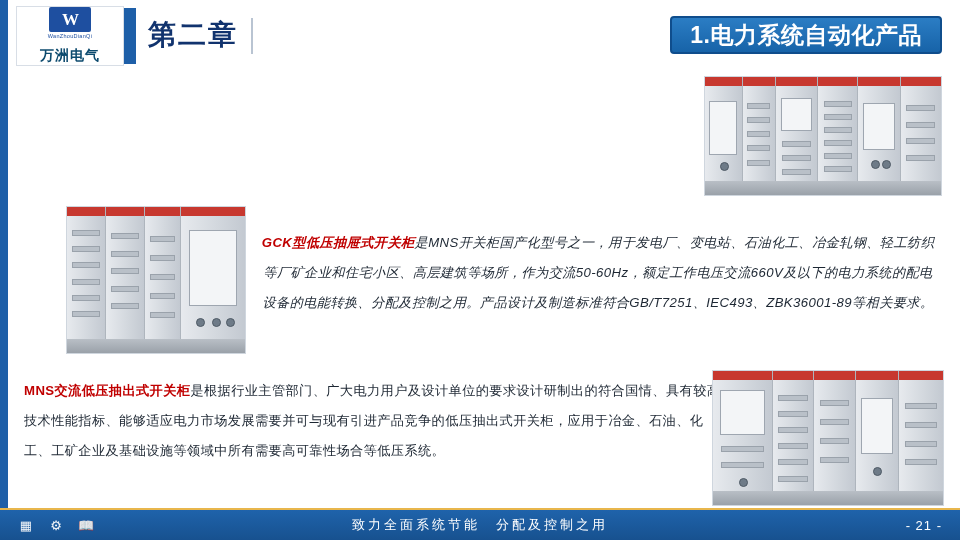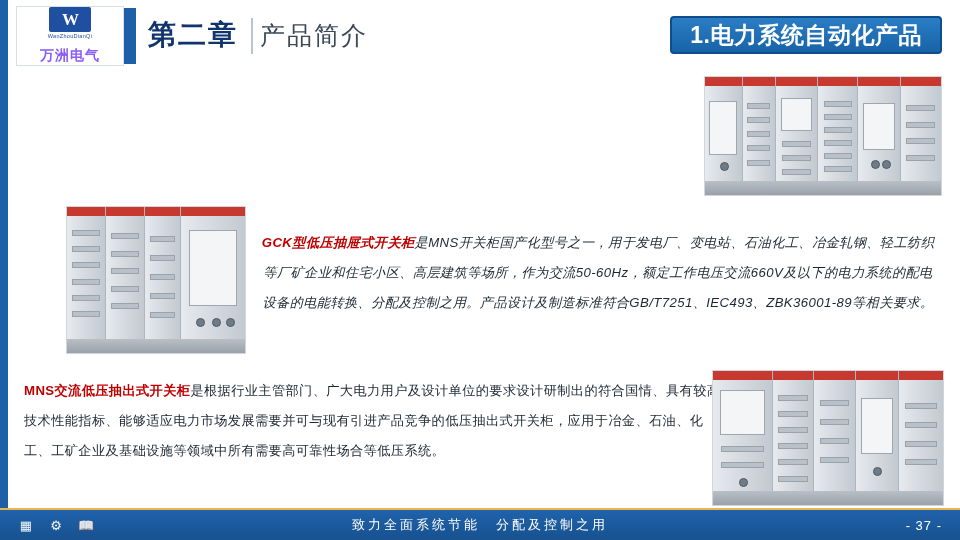--- a/index.html
+++ b/index.html
@@ -43,21 +43,21 @@
   .logo-badge .w {
     color: #ffffff; font-size: 17px; font-weight: bold;
     font-family: "Liberation Serif", serif;
     letter-spacing: -1px;
   }
   .logo-sub {
     font-size: 5.5px; color: #1e4fa0; margin-top: 1px;
     letter-spacing: 0.3px;
   }
   .logo-name {
-    font-size: 14px; color: #8b5cf6; font-weight: bold;
+    font-size: 14px; color: #0c4a6e; font-weight: bold;
     margin-top: 8px; letter-spacing: 1px;
     font-family: "Liberation Serif", serif;
   }
   .chapter-band {
     position: absolute; left: 116px; top: 8px;
     width: 12px; height: 56px;
     background: #1e5fa8;
   }
   .chapter-title {
     position: absolute; left: 140px; top: 16px;
@@ -192,21 +192,20 @@
       <div class="logo-badge">
         <span class="w">W</span>
       </div>
       <div class="logo-sub">WanZhouDianQi</div>
       <div class="logo-name">万洲电气</div>
     </div>
 
     <div class="chapter-band"></div>
     <div class="chapter-title">第二章</div>
     <div class="chapter-divider"></div>
-    <div class="chapter-sub">产品简介</div>
 
     <div class="topic-pill">
       <span>1.电力系统自动化产品</span>
     </div>
   </div>
 
 
   <div class="para italic" id="p2">
     <span class="kw">GCK型低压抽屉式开关柜</span><span>是MNS开关柜国产化型号之一，用于发电厂、变电站、石油化工、冶金轧钢、轻工纺织等厂矿企业和住宅小区、高层建筑等场所，作为交流50-60Hz，额定工作电压交流660V及以下的电力系统的配电设备的电能转换、分配及控制之用。产品设计及制造标准符合GB/T7251、IEC493、ZBK36001-89等相关要求。</span>
   </div>
@@ -331,16 +330,16 @@
   </div>
 
   <div class="footer-rule"></div>
   <div class="footer">
     <div class="footer-icons">
       <div class="f-icon">▦</div>
       <div class="f-icon">⚙</div>
       <div class="f-icon">📖</div>
     </div>
     <div class="footer-center">致力全面系统节能　分配及控制之用</div>
-    <div class="footer-page">- 37 -</div>
+    <div class="footer-page">- 21 -</div>
   </div>
 
 </div>
 
 </body></html>

